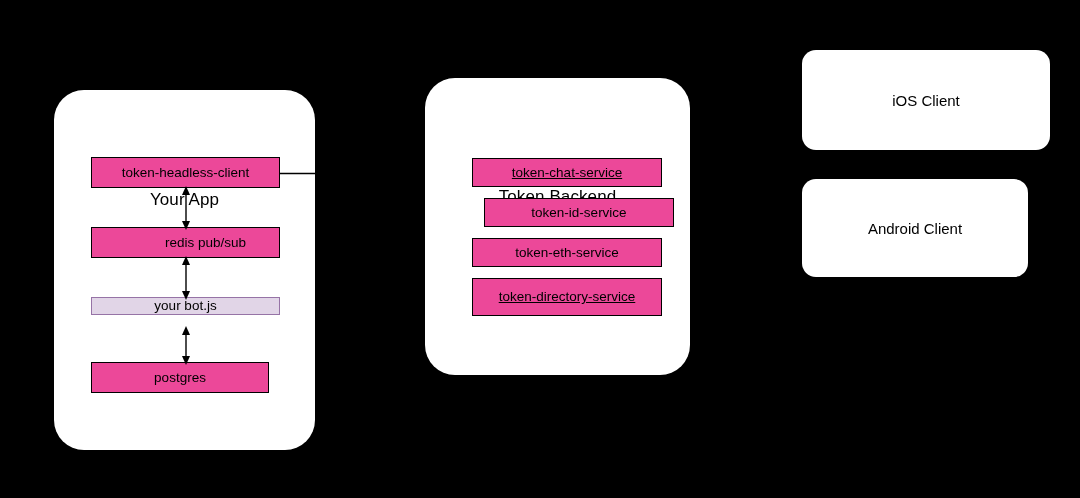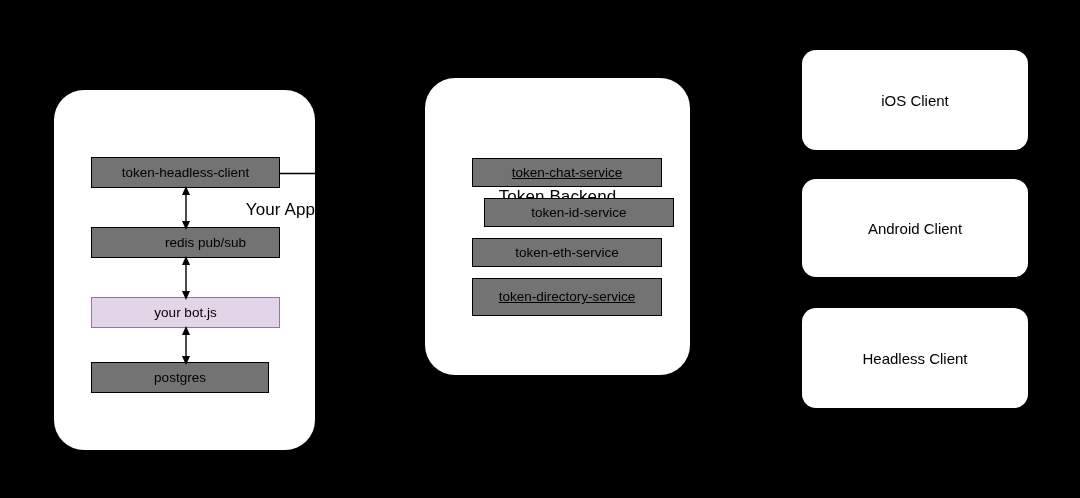--- a/index.html
+++ b/index.html
@@ -36,21 +36,21 @@
     font-size: 17px;
     line-height: 20px;
     letter-spacing: 0.1px;
     white-space: nowrap;
   }
 
   
   .node {
     position: absolute;
     box-sizing: border-box;
-    background: #737373;
+    background: #ec4899;
     border: 1px solid #000000;
     color: #000000;
     font-size: 13.5px;
     line-height: 1;
     display: flex;
     align-items: center;
     justify-content: center;
     white-space: nowrap;
   }
   .node.accent {
@@ -86,28 +86,28 @@
   .edge-head {
     fill: #000000;
   }
 </style>
 </head>
 <body>
 
 <div id="canvas">
 
   <div class="group" id="group-your-app" style="left:54px; top:90px; width:261px; height:360px;">
-    <div class="group-title" style="top:110px;text-align:right;">Your App</div>
+    <div class="group-title" style="top:100px;">Your App</div>
   </div>
 
   <div class="node" style="left:91px; top:157px; width:189px; height:31px;">token-headless-client</div>
 
   <div class="node" style="left:91px; top:227px; width:189px; height:31px;padding-left:40px;">redis pub/sub</div>
 
-  <div class="node accent" style="left:91px; top:297px; width:189px; height:31px;">your bot.js</div>
+  <div class="node accent" style="left:91px; top:297px; width:189px; height:18px;">your bot.js</div>
 
   <div class="node" style="left:91px; top:362px; width:178px; height:31px;">postgres</div>
 
   <svg class="edge-svg" style="left:176px; top:186px; width:20px; height:44px;" viewBox="0 0 20 44">
     <line class="edge-line" x1="10" y1="6" x2="10" y2="38"></line>
     <polygon class="edge-head" points="10,0 6,9 14,9"></polygon>
     <polygon class="edge-head" points="10,44 6,35 14,35"></polygon>
   </svg>
 
   <svg class="edge-svg" style="left:176px; top:256px; width:20px; height:44px;" viewBox="0 0 20 44">
@@ -131,19 +131,18 @@
   </div>
 
   <div class="node" style="left:472px; top:158px; width:190px; height:29px;text-decoration:underline;">token-chat-service</div>
 
   <div class="node" style="left:472px; top:198px; width:190px; height:29px;margin-left:12px;">token-id-service</div>
 
   <div class="node" style="left:472px; top:238px; width:190px; height:29px;">token-eth-service</div>
 
   <div class="node" style="left:472px; top:278px; width:190px; height:38px;text-decoration:underline;">token-directory-service</div>
 
-  <div class="client-card" style="left:802px; top:50px; width:226px; height:100px;">iOS Client</div>
+  <div class="client-card" style="left:802px; top:50px; width:248px; height:100px;">iOS Client</div>
 
   <div class="client-card" style="left:802px; top:179px; width:226px; height:98px;">Android Client</div>
 
-  <div class="client-card" style="left:802px; top:308px; width:226px; height:100px;">Headless Client</div>
 
 </div>
 
 </body></html>

